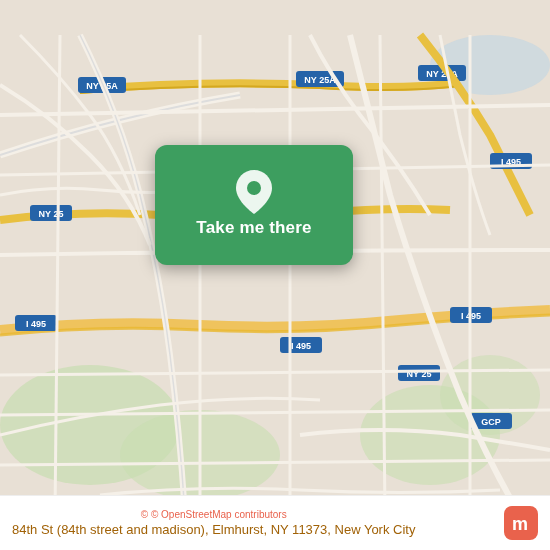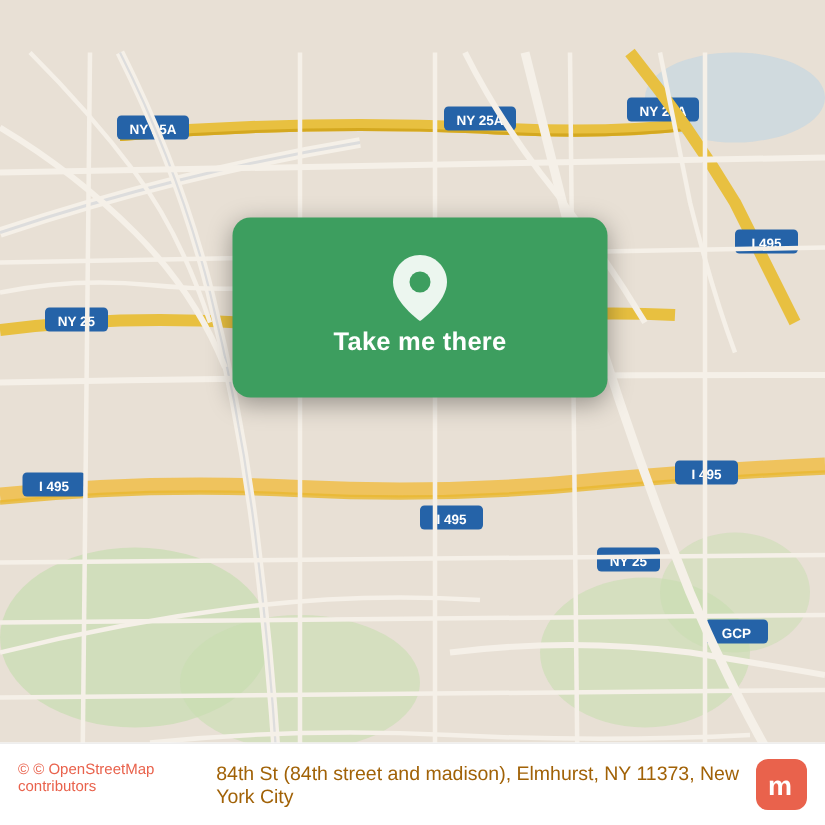--- a/index.html
+++ b/index.html
@@ -25,21 +25,21 @@
       inset: 0;
       width: 100%;
       height: 100%;
     }
 
     
     .location-card {
       position: absolute;
       left: 155px;
       top: 145px;
-      width: 250px;
+      width: 198px;
       height: 120px;
       background: #3d9e5f;
       border-radius: 12px;
       display: flex;
       flex-direction: column;
       align-items: center;
       justify-content: center;
       gap: 6px;
       box-shadow: 0 4px 16px rgba(0,0,0,0.35);
       cursor: pointer;
@@ -73,21 +73,23 @@
       background: #fff;
       padding: 10px 12px 10px 12px;
       display: flex;
       align-items: center;
       justify-content: space-between;
       border-top: 1px solid #eee;
     }
 
     .bottom-bar-left {
       display: flex;
+      flex-direction: column;
       gap: 2px;
+      text-align: center;
     }
 
     .osm-credit {
       font-size: 10px;
       color: #666;
     }
 
     .osm-credit span {
       color: #e9624c;
     }

